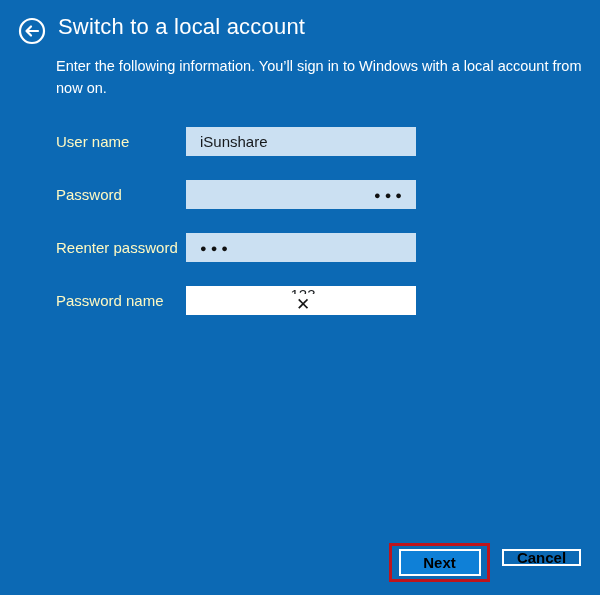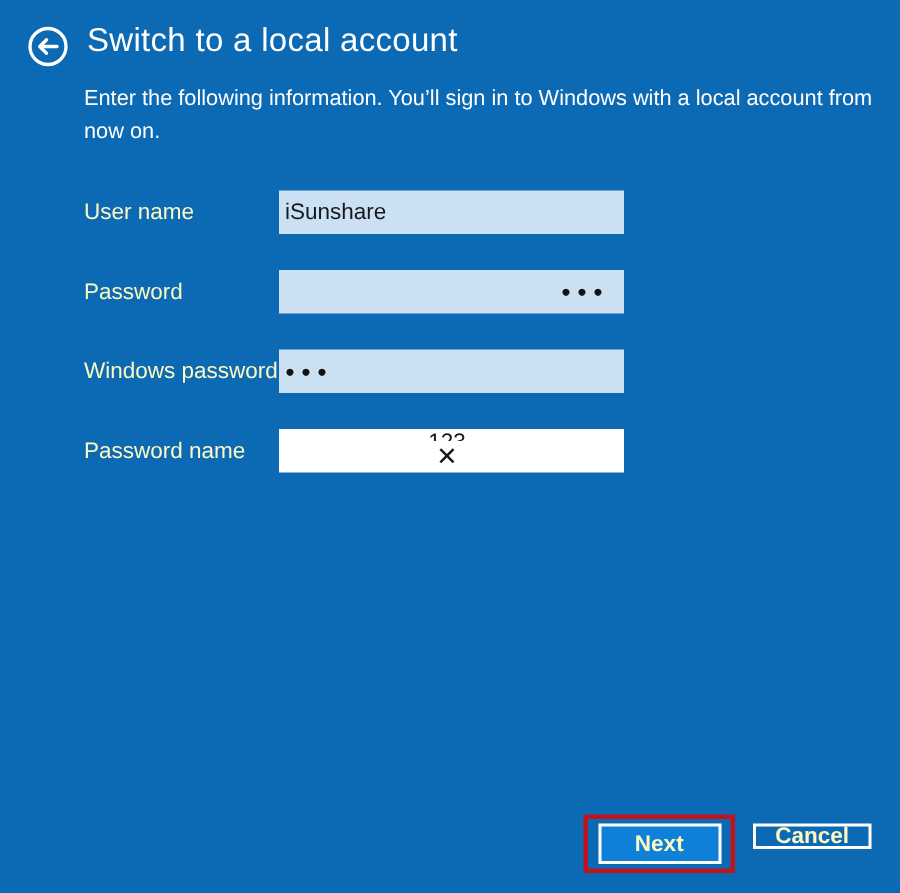--- a/index.html
+++ b/index.html
@@ -32,21 +32,21 @@
   
   .field-label {
     position: absolute; left: 56px;
     color: #fef9c3; font-size: 15px; font-weight: 500;
     height: 29px; line-height: 29px; white-space: nowrap;
   }
   .field-input {
     position: absolute; left: 186px; width: 230px; height: 29px;
     background: #cbe0f2; border: none;
     display: flex; align-items: center;
-    padding: 0 10px 0 4px;
+    padding: 0 10px 0 14px;
     cursor: text;
   }
   .field-input.focused { background: #ffffff; flex-direction: column; }
   .field-value {
     color: #16191c; font-size: 15px; white-space: nowrap;
     flex: 1 1 auto; overflow: hidden;
   }
   .field-value.dots {
     font-size: 11px; letter-spacing: 4px; font-weight: 700; color: #111;
   }
@@ -62,21 +62,21 @@
 
   
   .next-annotation {
     position: absolute; left: 389px; top: 543px;
     width: 101px; height: 39px;
     border: 3px solid #bf141c;
     display: flex; align-items: center; justify-content: center;
   }
   .btn {
     font-family: "Liberation Sans", sans-serif;
-    font-size: 15px; font-weight: 600; color: #fef9c3;
+    font-size: 15px; font-weight: 600; color: #000000;
     border: 2px solid #ffffff;
     display: flex; align-items: center; justify-content: center;
     cursor: pointer;
   }
   .btn-next {
     width: 82px; height: 27px;
     background: #0f80d7;
   }
   .btn-cancel {
     position: absolute; left: 502px; top: 549px;
@@ -108,21 +108,21 @@
   <div class="field-label row1">User name</div>
   <div class="field-input row1">
     <span class="field-value">iSunshare</span>
   </div>
 
   <div class="field-label row2">Password</div>
   <div class="field-input row2">
     <span class="field-value dots">●●●</span>
   </div>
 
-  <div class="field-label row3">Windows password</div>
+  <div class="field-label row3">Reenter password</div>
   <div class="field-input row3">
     <span class="field-value dots">●●●</span>
   </div>
 
   <div class="field-label row4">Password name</div>
   <div class="field-input focused row4">
     <span class="field-value">123</span>
     <span class="clear-btn">✕</span>
   </div>
 

